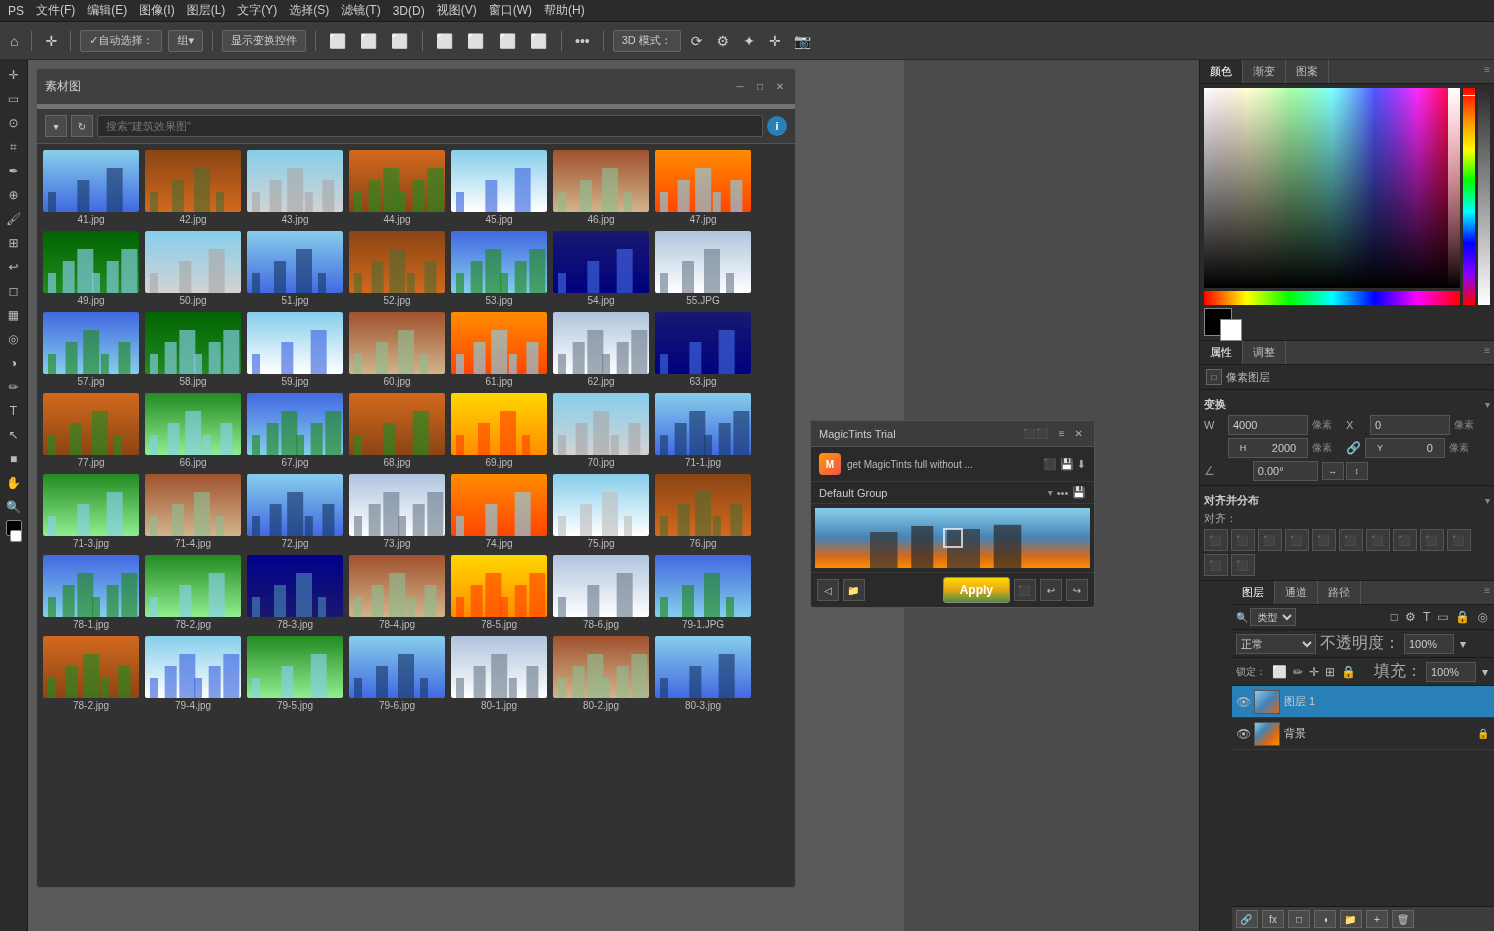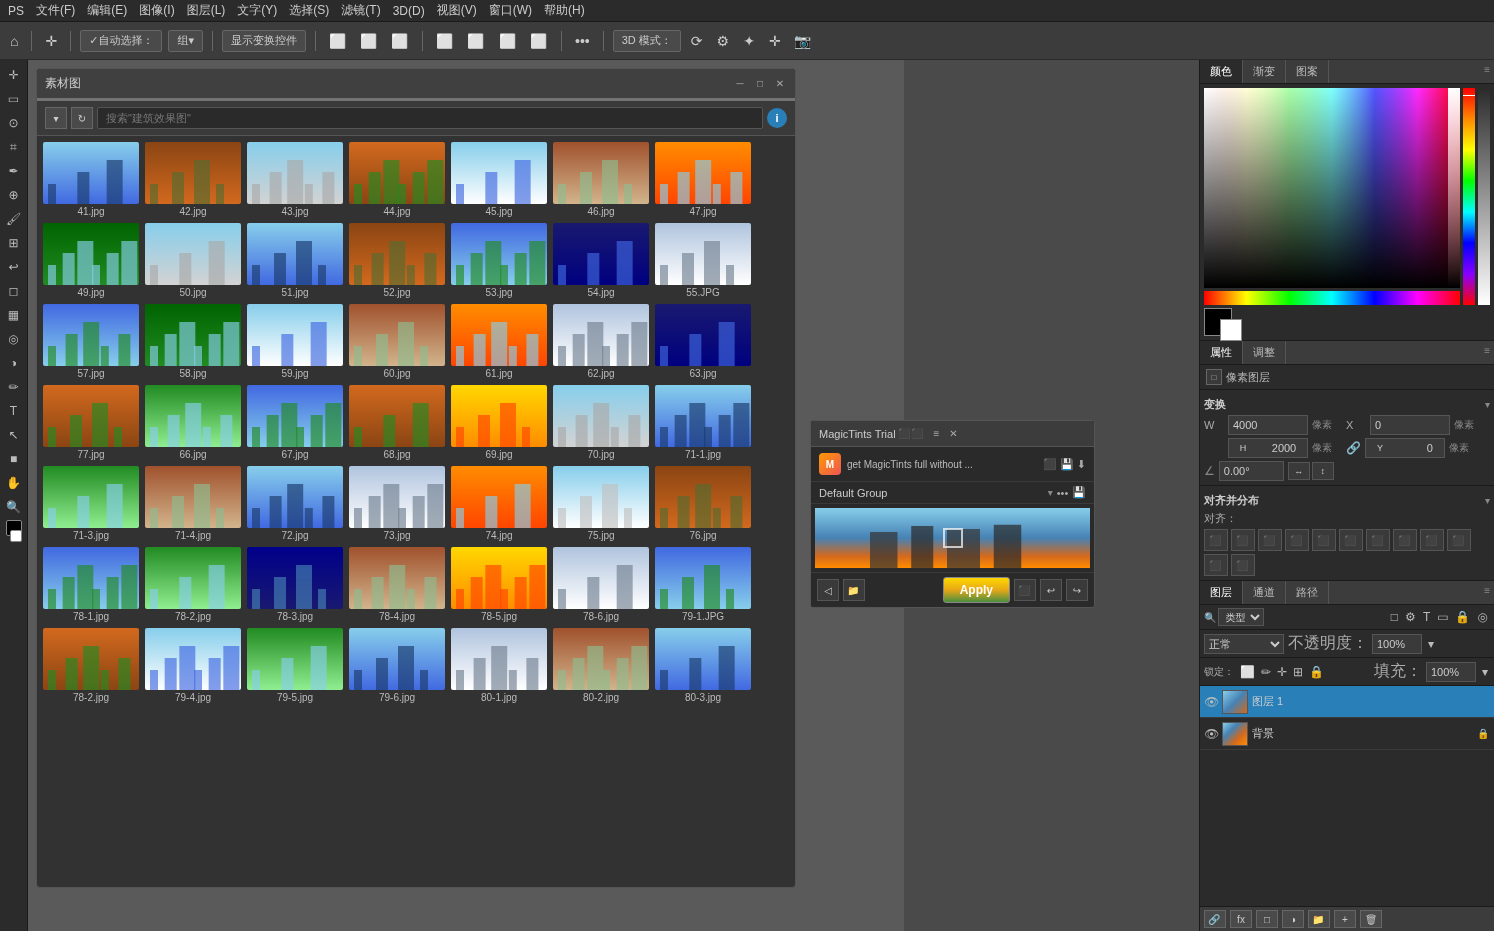--- a/index.html
+++ b/index.html
@@ -100,26 +100,26 @@
       height: 820px;
       background: #323232;
       border: 1px solid #555;
       border-radius: 4px;
       z-index: 10;
       display: flex;
       flex-direction: column;
     }
     .file-browser-title {
       background: #404040;
-      height: 32px;
+      height: 40px;
       display: flex;
       align-items: center;
       justify-content: space-between;
       padding: 0 8px;
-      border-bottom: 3px solid #737373;
+      border-bottom: 5px solid #737373;
       border-radius: 4px 4px 0 0;
     }
     .title-text { font-size: 12px; color: #ccc; }
     .window-controls { display: flex; gap: 6px; }
     .win-btn {
       width: 14px;
       height: 14px;
       display: flex;
       align-items: center;
       justify-content: center;
@@ -371,20 +371,21 @@
       align-items: center;
       justify-content: center;
       cursor: pointer;
     }
 
     
     .layer-panel {
       flex: 1;
       display: flex;
       flex-direction: column;
+      margin-left: 32px;
     }
     .layer-tabs {
       display: flex;
       background: #3c3c3c;
       border-bottom: 1px solid #1a1a1a;
       height: 24px;
     }
     .layer-tab {
       padding: 4px 10px;
       font-size: 11px;
@@ -504,20 +505,21 @@
       background: #2a2a2a;
       border: 1px solid #555;
       border-radius: 3px;
       z-index: 20;
     }
     .magic-title-bar {
       background: #3c3c3c;
       height: 26px;
       display: flex;
       align-items: center;
+      justify-content: space-between;
       padding: 0 8px;
       border-bottom: 1px solid #555;
       border-radius: 3px 3px 0 0;
     }
     .magic-title { font-size: 11px; color: #ccc; }
     .magic-controls { display: flex; gap: 4px; }
     .magic-btn { color: #aaa; font-size: 10px; cursor: pointer; padding: 1px 3px; }
 
     .magic-upgrade-row {
       display: flex;
@@ -615,20 +617,21 @@
       gap: 4px;
     }
     .angle-input {
       background: #3a3a3a;
       border: 1px solid #555;
       color: #ccc;
       width: 65px;
       height: 20px;
       font-size: 11px;
       padding: 1px 4px;
+      margin-left: 34px;
     }
   </style>
 </head>
 <body>
 
 <div class="menu-bar">
   <span>PS</span>
   <span>文件(F)</span>
   <span>编辑(E)</span>
   <span>图像(I)</span>

